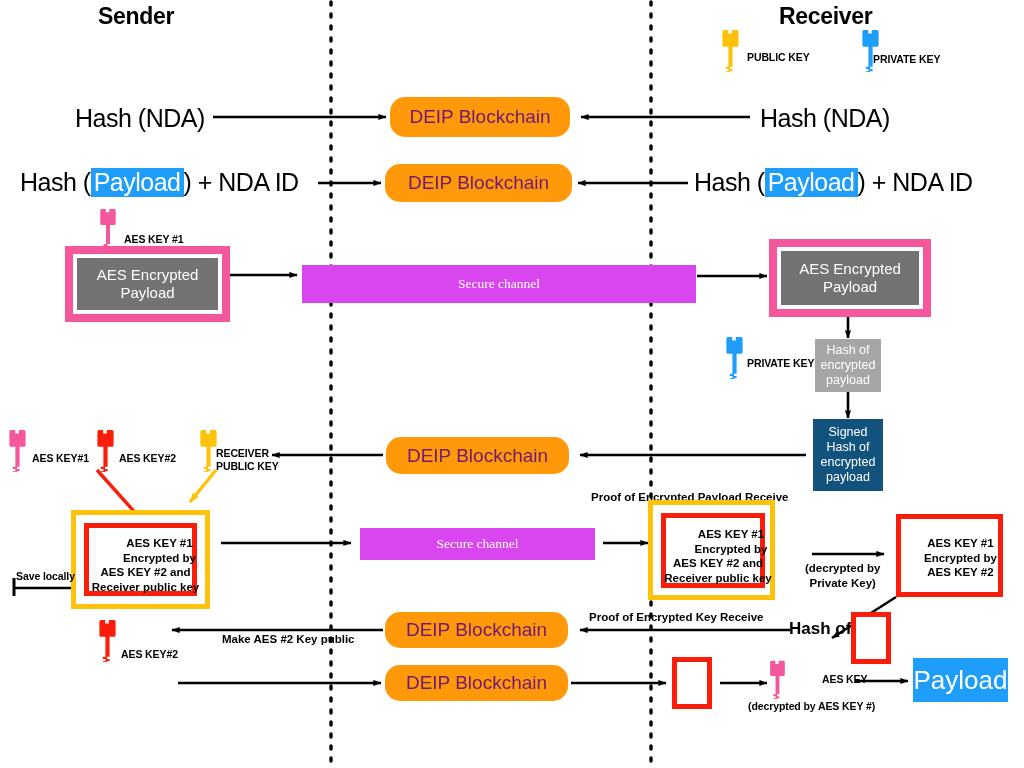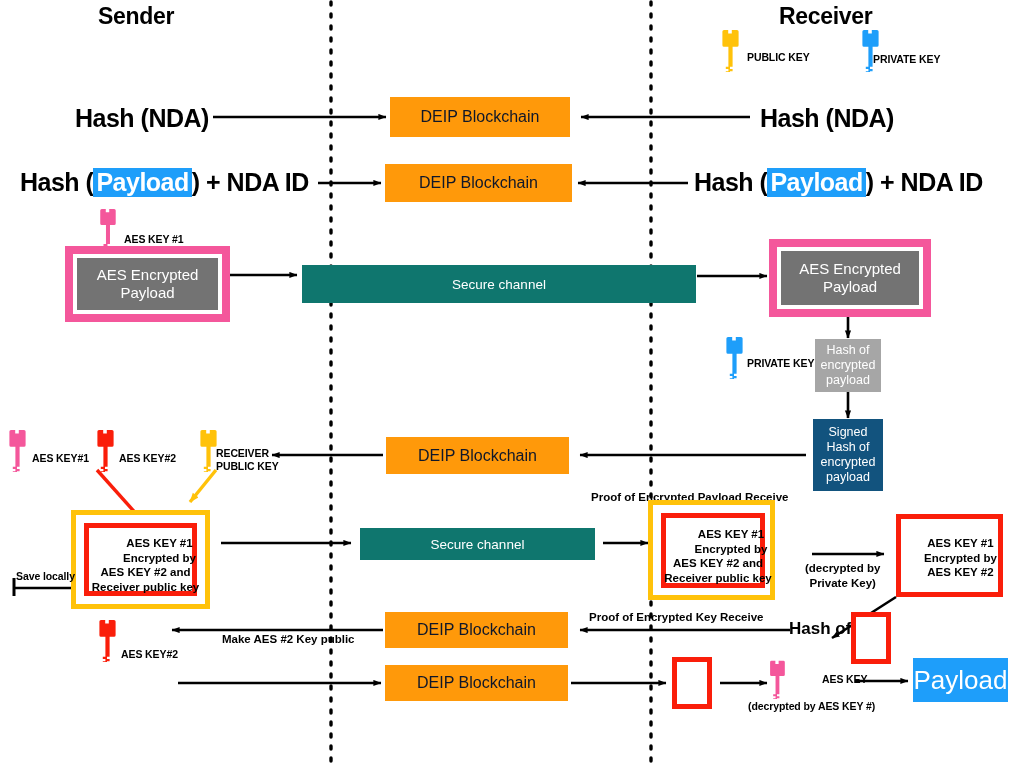--- a/index.html
+++ b/index.html
@@ -1,27 +1,27 @@
 <!DOCTYPE html>
 <html><head>
 <meta charset="utf-8">
 <style>
   html,body{margin:0;padding:0;background:#ffffff;}
   body{width:1024px;height:768px;position:relative;overflow:hidden;
        font-family:"Liberation Sans", sans-serif;color:#000;}
   #stage{position:absolute;left:0;top:0;width:1024px;height:768px;}
   .abs{position:absolute;}
   .ttl{font-weight:bold;font-size:23px;letter-spacing:-0.3px;}
-  .bigtxt{font-weight:bold;font-size:25px;white-space:nowrap;letter-spacing:-0.5px;}
+  .bigtxt{font-weight:normal;font-size:25px;white-space:nowrap;letter-spacing:-0.5px;}
   .smlabel{font-weight:bold;font-size:10.5px;white-space:nowrap;letter-spacing:-0.1px;}
   .midlabel{font-weight:bold;font-size:11.5px;white-space:nowrap;}
-  .deip{background:#FF990A;color:#0f172a;display:flex;align-items:center;justify-content:center;
-        font-size:16px;}
-  .chan{background:#0f766e;color:#fff;display:flex;align-items:center;justify-content:center;
-        font-size:13.5px;}
+  .deip{background:#FF990A;color:#701a75;display:flex;align-items:center;justify-content:center;
+        font-size:19px;border-radius:15px;}
+  .chan{background:#d946ef;color:#fff;display:flex;align-items:center;justify-content:center;
+        font-size:13.5px;font-family:Liberation Serif, serif;}
   .payload-hl{background:#1E9EFA;color:#fff;display:inline-block;padding:0 3px;}
   .aesbox-outer{background:#F4579B;display:flex;align-items:center;justify-content:center;}
   .aesbox-inner{background:#FFFFFF;display:flex;align-items:center;justify-content:center;}
   .aesbox-blue{background:#737373;color:#fff;font-size:15px;line-height:1.2;text-align:center;
                display:flex;align-items:center;justify-content:center;}
   .greybox{background:#A6A6A6;color:#fff;font-size:12.5px;line-height:1.22;text-align:center;
            display:flex;align-items:center;justify-content:center;}
   .navybox{background:#12537E;color:#fff;font-size:12.5px;line-height:1.22;text-align:center;
            display:flex;align-items:center;justify-content:center;}
   .keybox-yellow{border:5px solid #FFC20A;background:#fff;box-sizing:border-box;}

